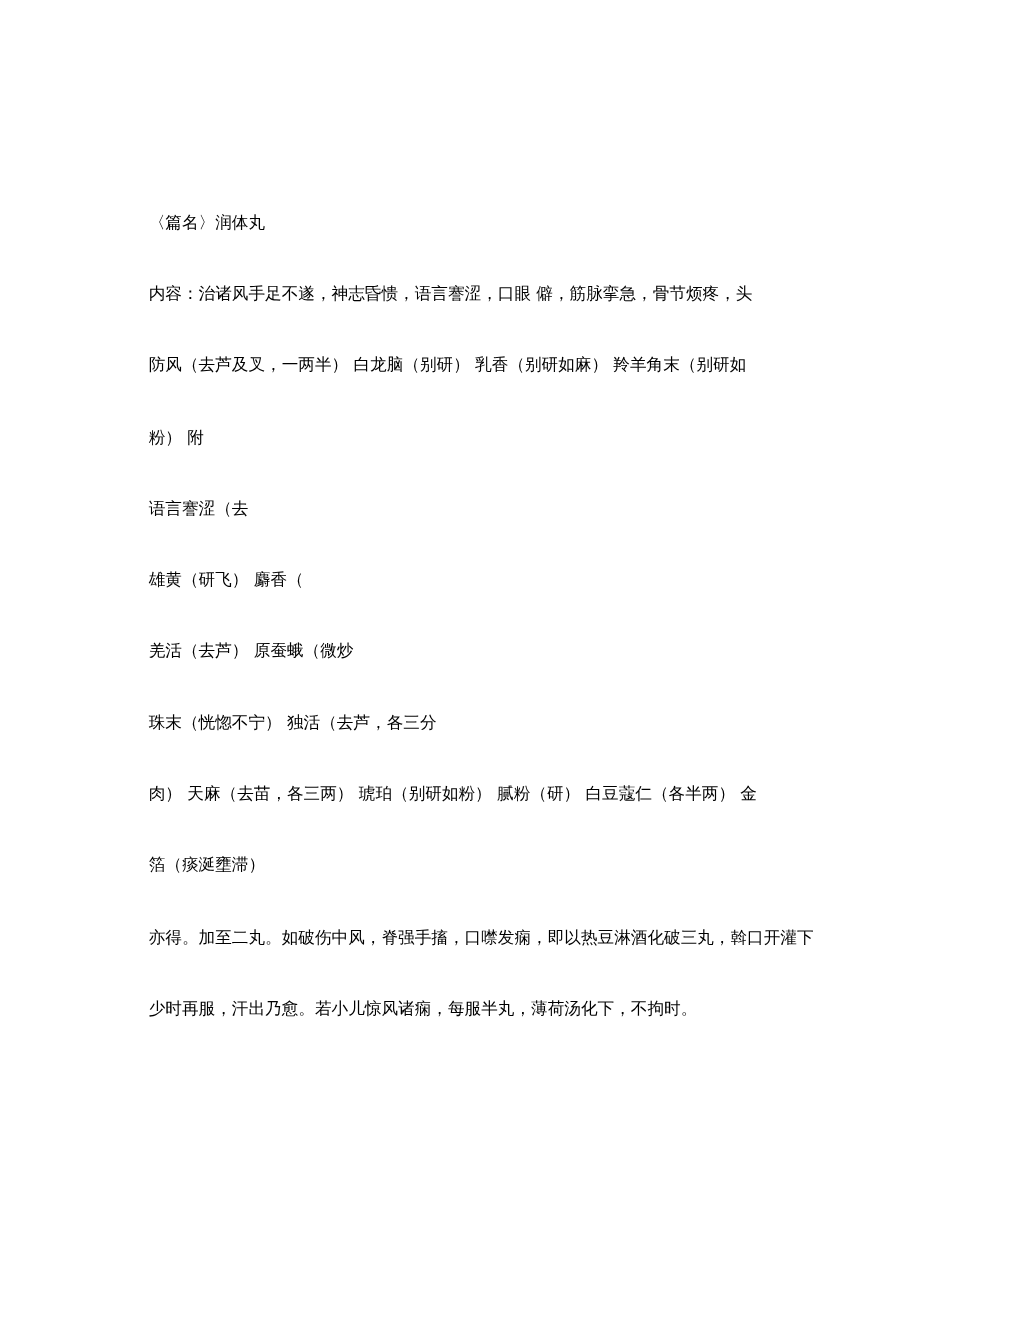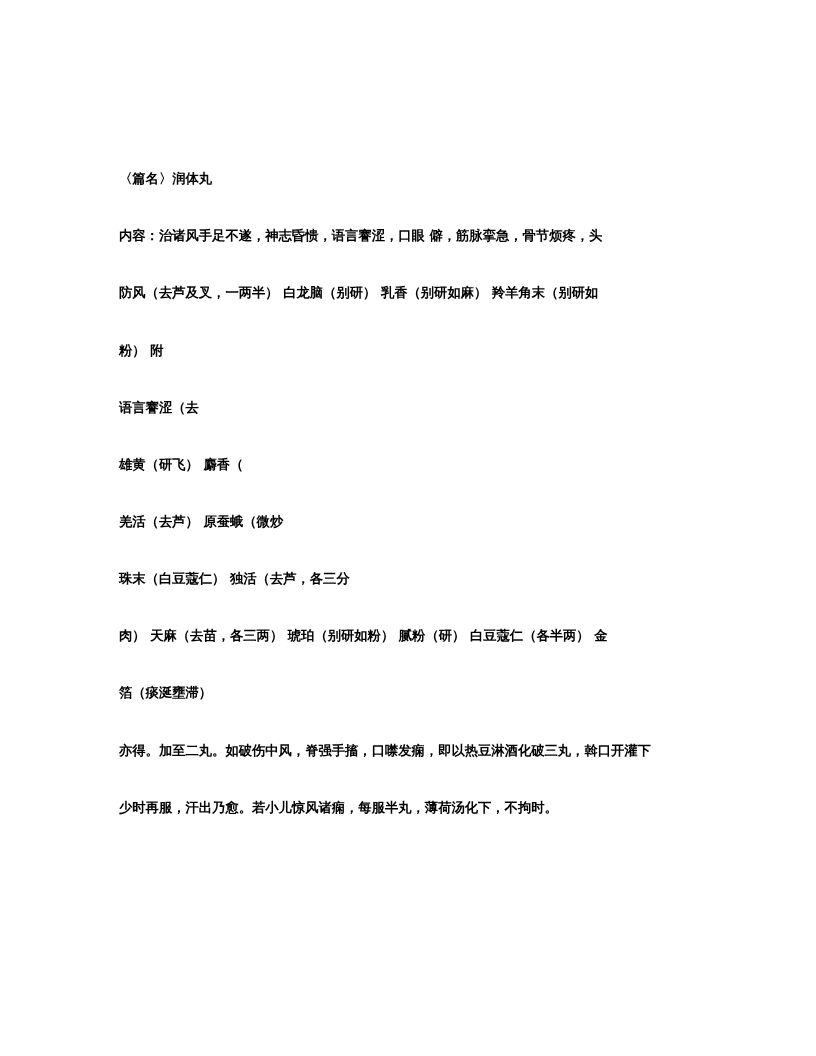--- a/index.html
+++ b/index.html
@@ -8,35 +8,35 @@
       position: absolute;
       left: 119px;
       top: 93px;
       width: 640px;
       font-family: "DejaVu Serif", "Liberation Serif", serif;
       font-size: 13.3px;
       line-height: 19.05px;
       color: #000000;
       white-space: pre;
     }
-    .line { display: block; height: 19.05px; font-weight: bold; }
+    .line { display: block; height: 19.05px; }
   </style>
 </head>
 <body>
 
 <div class="page">
   <div>
     <span class="line">〈篇名〉润体丸</span>
     <span class="line">内容：治诸风手足不遂，神志昏愦，语言謇涩，口眼 僻，筋脉挛急，骨节烦疼，头</span>
     <span class="line">防风（去芦及叉，一两半） 白龙脑（别研） 乳香（别研如麻） 羚羊角末（别研如</span>
     <span class="line">粉） 附</span>
     <span class="line">语言謇涩（去</span>
     <span class="line">雄黄（研飞） 麝香（</span>
     <span class="line">羌活（去芦） 原蚕蛾（微炒</span>
-    <span class="line">珠末（白豆蔻仁） 独活（去芦，各三分</span>
+    <span class="line">珠末（恍惚不宁） 独活（去芦，各三分</span>
     <span class="line">肉） 天麻（去苗，各三两） 琥珀（别研如粉） 腻粉（研） 白豆蔻仁（各半两） 金</span>
     <span class="line">箔（痰涎壅滞）</span>
     <span class="line">亦得。加至二丸。如破伤中风，脊强手搐，口噤发痫，即以热豆淋酒化破三丸，斡口开灌下</span>
     <span class="line">少时再服，汗出乃愈。若小儿惊风诸痫，每服半丸，薄荷汤化下，不拘时。</span>
   </div>
   
   
   
   
 </div>

